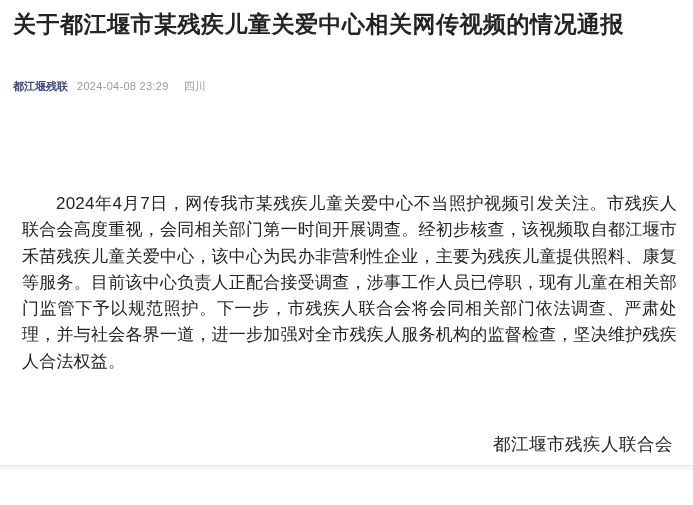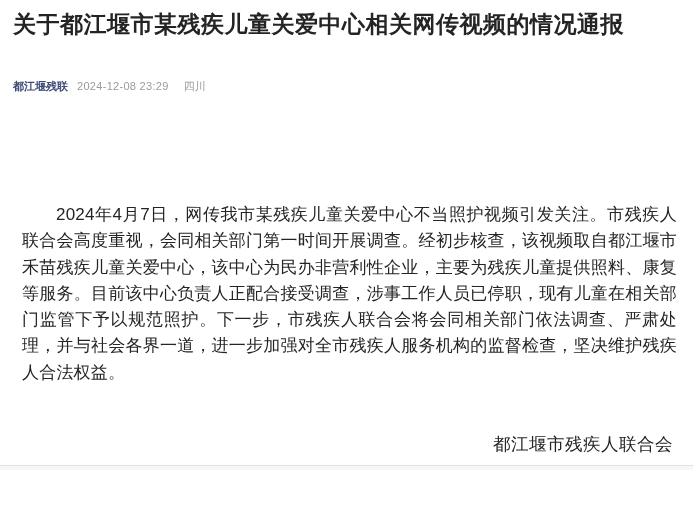--- a/index.html
+++ b/index.html
@@ -59,21 +59,21 @@
     width: 100%;
     text-align: center;
     font-size: 20px;
     font-weight: 700;
     line-height: 31px;
     color: var(--text, #242424);
     letter-spacing: 0.5px;
   }
   .notice-body {
     position: absolute;
-    top: 202px;
+    top: 191px;
     left: 22px;
     width: 655px;
     font-size: 17px;
     line-height: 26.3px;
     text-align: justify;
     text-justify: inter-ideograph;
     text-indent: 2em;
     color: var(--text, #242424);
     letter-spacing: 0.2px;
   }
@@ -107,21 +107,21 @@
 </style>
 </head>
 <body>
 
 <div class="canvas">
 
   <h1 class="post-headline">关于都江堰市某残疾儿童关爱中心相关网传视频的情况通报</h1>
 
   <div class="byline">
     <a class="author-link">都江堰残联</a>
-    <span class="post-timestamp">2024-12-08 23:29</span>
+    <span class="post-timestamp">2024-04-08 23:29</span>
     <span class="post-location">四川</span>
   </div>
 
 
   <p class="notice-body">2024年4月7日，网传我市某残疾儿童关爱中心不当照护视频引发关注。市残疾人联合会高度重视，会同相关部门第一时间开展调查。经初步核查，该视频取自都江堰市禾苗残疾儿童关爱中心，该中心为民办非营利性企业，主要为残疾儿童提供照料、康复等服务。目前该中心负责人正配合接受调查，涉事工作人员已停职，现有儿童在相关部门监管下予以规范照护。下一步，市残疾人联合会将会同相关部门依法调查、严肃处理，并与社会各界一道，进一步加强对全市残疾人服务机构的监督检查，坚决维护残疾人合法权益。</p>
 
   <div class="notice-signature">都江堰市残疾人联合会</div>
 
   <div class="notice-date">2024年4月8日</div>
 

